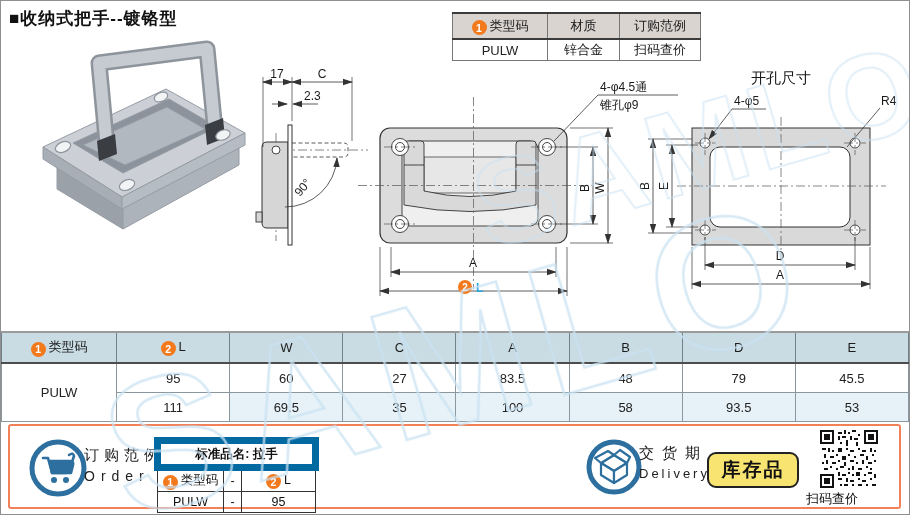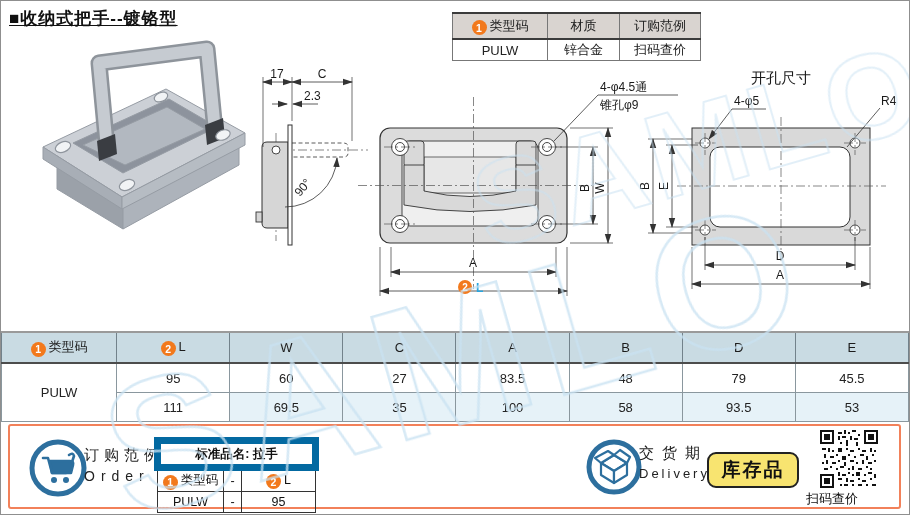--- a/index.html
+++ b/index.html
@@ -1,20 +1,20 @@
 <!DOCTYPE html>
 <html><head>
 <meta charset="utf-8">
 <style>
   html,body{margin:0;padding:0;background:#fff;}
   .page{position:relative;width:910px;height:515px;box-sizing:border-box;border:1px solid #8f8f8f;
         font-family:"Liberation Sans",sans-serif;background:#fff;overflow:hidden;}
   .abs{position:absolute;}
   
-  .title{left:8px;top:6px;font-size:17px;font-weight:bold;color:#111;letter-spacing:1px;text-decoration:underline;}
+  .title{left:8px;top:6px;font-size:17px;font-weight:bold;color:#111;letter-spacing:1px;}
   
   .badge{display:inline-flex;width:15px;height:15px;border-radius:50%;background:#f2791c;color:#fff;
          font-size:10.5px;font-weight:bold;align-items:center;justify-content:center;margin-right:3px;
          vertical-align:-2px;line-height:1;}
   
   .spec{left:451px;top:11px;border-collapse:collapse;table-layout:fixed;font-size:13px;
         border-top:2px solid #3b3b3b;border-bottom:1px solid #777;}
   .spec th{background:#d9d4d0;font-weight:normal;border-bottom:2px solid #3b3b3b;border-left:1px solid #777;
            border-right:1px solid #777;height:24px;padding:0;text-align:center;color:#222;}
   .spec td{border-left:1px solid #777;border-right:1px solid #777;height:20px;text-align:center;color:#222;padding:0;}

